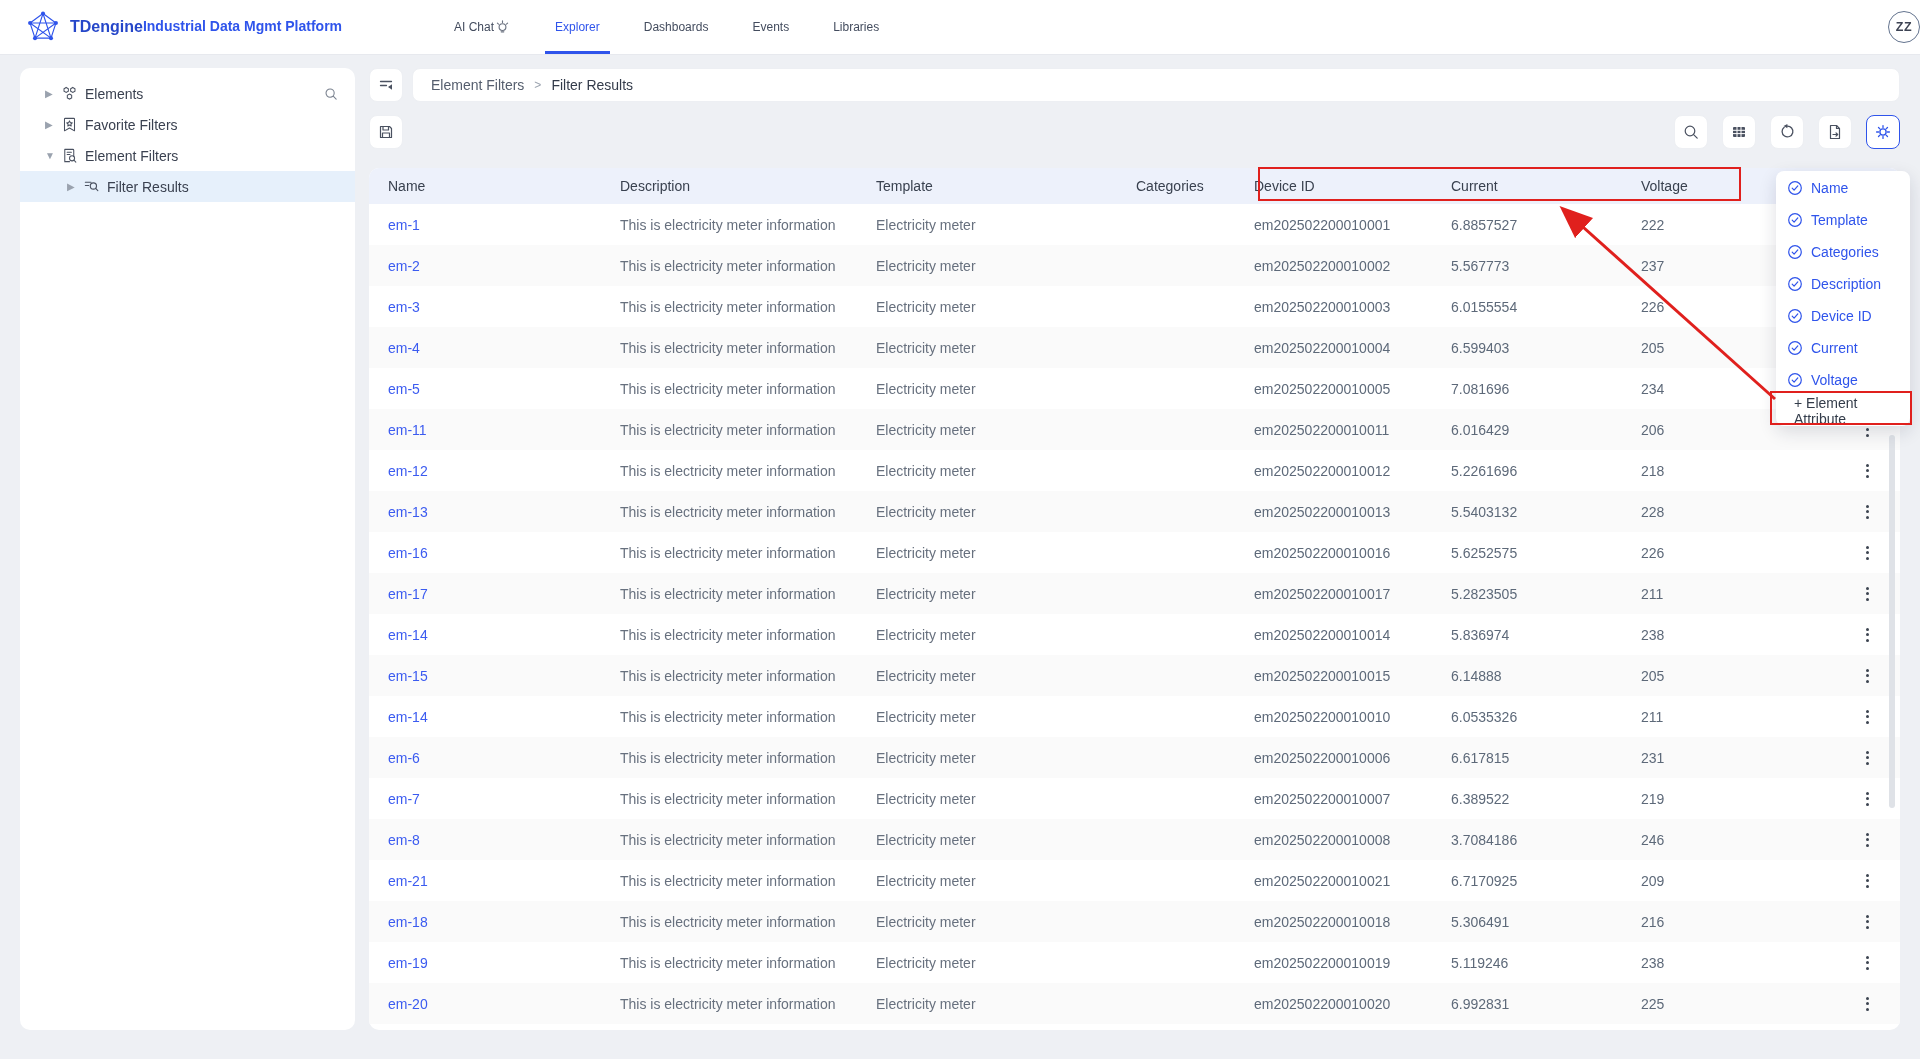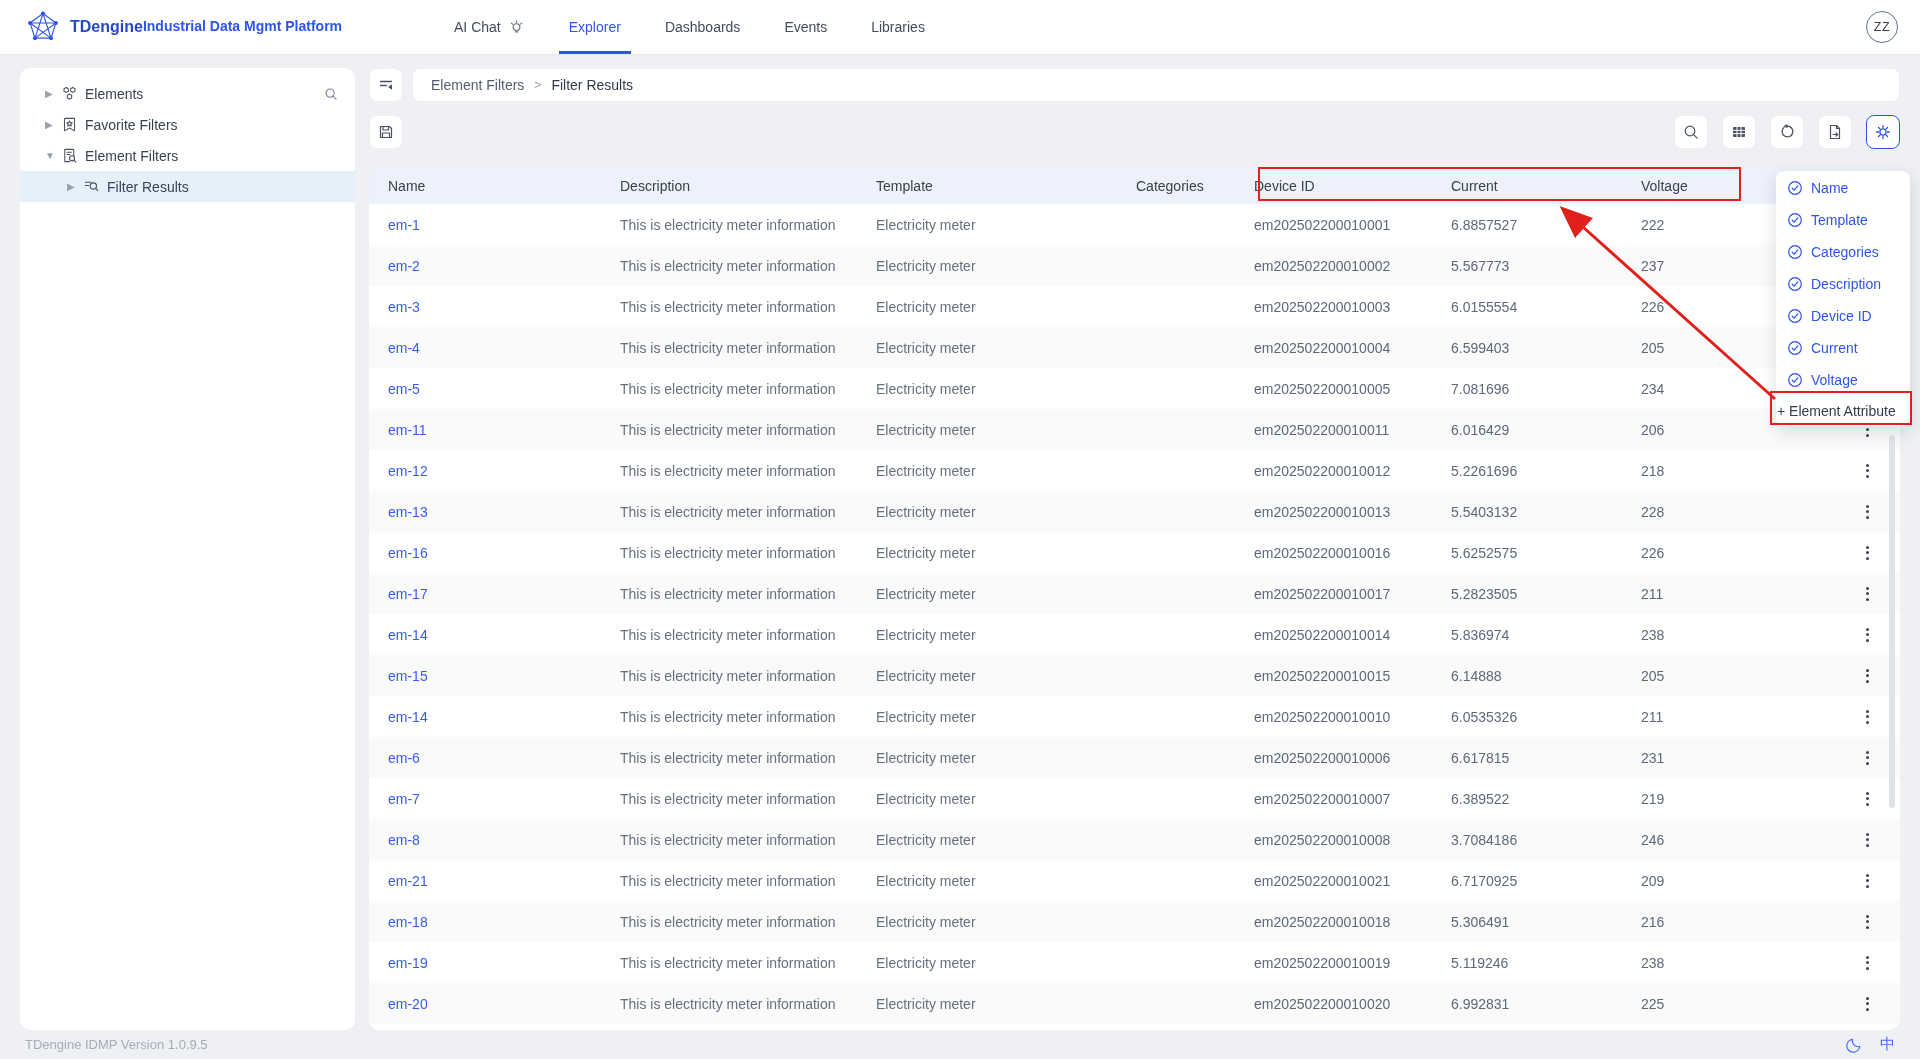--- a/index.html
+++ b/index.html
@@ -7,28 +7,28 @@
   .page { position:relative; width:1920px; height:1059px; background:#eef0f4; overflow:hidden; }
 
   
   .header { position:absolute; top:0; left:0; right:0; height:55px; background:#fff;
             border-bottom:1px solid #e7e9ee; display:flex; align-items:center; z-index:3; }
   .brand { display:flex; align-items:center; margin-left:25px; gap:9px; }
   .brand-text { display:flex; flex-direction:row; line-height:1.15; }
   .brand-name { font-size:16px; font-weight:bold; color:#2647c9; }
   .brand-sub  { font-size:14px; font-weight:bold; color:#2f54eb; }
   .nav { display:flex; height:100%; margin-left:112px; gap:44px; }
-  .nav-item { position:relative; display:flex; align-items:center; gap:7px; font-size:14px;
+  .nav-item { position:relative; display:flex; align-items:center; font-size:12px;
               color:#434c5e; cursor:pointer; }
   .nav-item.active { color:#2f54eb; }
   .nav-item.active::after { content:""; position:absolute; left:-10px; right:-10px; bottom:0;
               height:3px; background:#2f54eb; }
-  .avatar { margin-left:auto; margin-right:22px; width:32px; height:32px; border-radius:50%;
+  .avatar { margin-left:auto; width:32px; height:32px; border-radius:50%;
             border:1px solid #64748f; color:#3d4353; font-size:12.5px; display:flex;
-            align-items:center; justify-content:center; letter-spacing:.5px; }
+            align-items:center; justify-content:center; letter-spacing:.5px;font-weight:bold; }
 
   
   .sidebar { position:absolute; left:20px; top:68px; width:335px; height:962px; background:#fff;
              border-radius:10px; padding-top:10px; z-index:1; }
   .side-row { height:31px; display:flex; align-items:center; font-size:14px; color:#3a4150;
               padding:0 16px 0 25px; cursor:pointer; }
   .side-row.selected { background:#e6f0fb; }
   .side-row.child { padding-left:47px; }
   .caret { width:16px; font-size:10px; color:#9aa2ae; flex:0 0 16px; }
   .tree-icon { width:24px; display:flex; align-items:center; flex:0 0 24px; }
@@ -72,21 +72,21 @@
   .dots i { width:3px; height:3px; border-radius:50%; background:#3c4450; }
   .scroll-thumb { position:absolute; left:1520px; top:267px; width:6px; height:373px;
                   background:#dfe2e7; border-radius:3px; }
 
   
   .col-menu { position:absolute; left:1776px; top:171px; width:134px; background:#fff;
               border-radius:8px; box-shadow:0 6px 18px rgba(20,30,60,.14); z-index:6;
               padding:1px 0 0 0; }
   .menu-item { height:32px; display:flex; align-items:center; gap:8px; padding-left:11px;
                font-size:14px; color:#2f54eb; cursor:pointer; }
-  .menu-add { height:30px; display:flex; align-items:center; padding-left:1px; font-size:14px;
+  .menu-add { height:30px; display:flex; align-items:center; padding-left:18px; font-size:14px;
               color:#333c4a; cursor:pointer; }
 
   
   .red-box1 { position:absolute; left:1258px; top:167px; width:483px; height:34px;
               border:2px solid #e0201d; z-index:5; pointer-events:none; }
   .red-box2 { position:absolute; left:1770px; top:391px; width:142px; height:34px;
               border:2px solid #e0201d; z-index:8; pointer-events:none; }
   .arrow-overlay { position:absolute; left:0; top:0; width:1920px; height:1059px; z-index:7;
                    pointer-events:none; }
 
@@ -696,22 +696,13 @@
   <div class="red-box2"></div>
   <svg class="arrow-overlay" width="1920" height="1059" viewBox="0 0 1920 1059">
     <defs>
       <marker id="ah" markerWidth="11" markerHeight="9" refX="9" refY="4.5" orient="auto">
         <path d="M0 0L11 4.5L0 9z" fill="#e0201d"></path>
       </marker>
     </defs>
     <line x1="1775" y1="399" x2="1564" y2="210" stroke="#e0201d" stroke-width="3" marker-end="url(#ah)"></line>
   </svg>
 
-  <div class="footer">
-    <span>TDengine IDMP Version 1.0.9.5</span>
-    <div class="footer-icons">
-      <svg class="ic" width="17" height="17" viewBox="0 0 18 18">
-        <path d="M14.6 11.2A6.6 6.6 0 0 1 6.8 3.4 6.9 6.9 0 1 0 14.6 11.2z" stroke="#4a6cf7" stroke-width="1.2" fill="none" stroke-linejoin="round"></path>
-      </svg>
-      <span class="lang-glyph">中</span>
-    </div>
-  </div>
 </div>
 
 </body></html>

